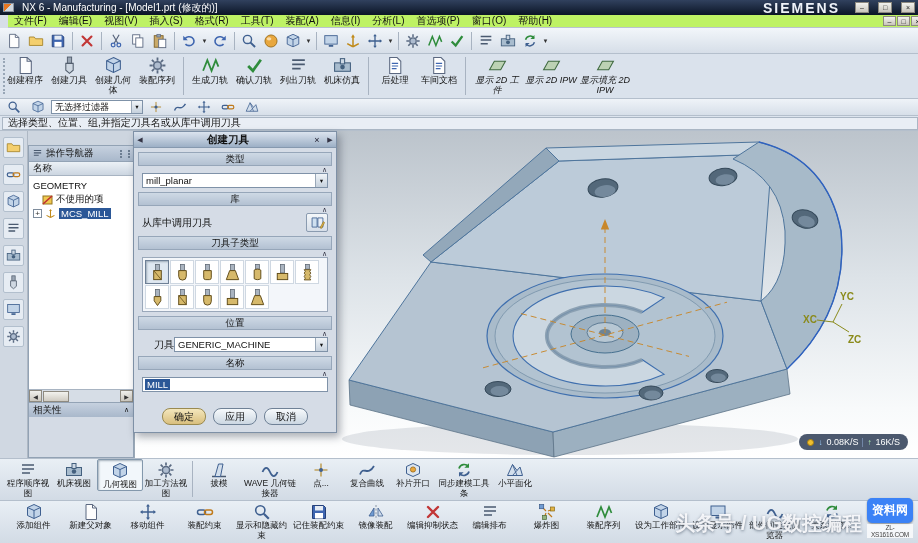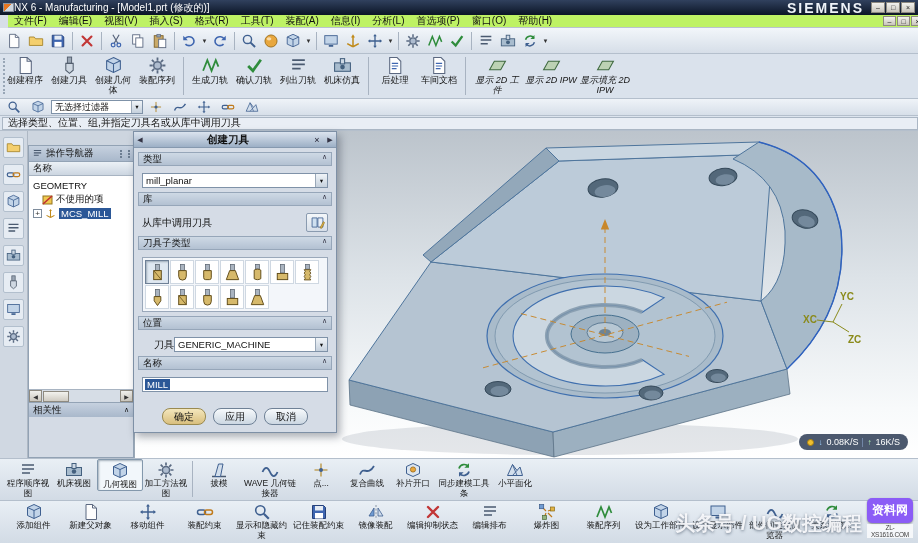--- a/index.html
+++ b/index.html
@@ -1,20 +1,20 @@
 <!DOCTYPE html>
 <html><head>
 <meta charset="utf-8">
 <style>
 *{margin:0;padding:0;box-sizing:border-box}
 body{font-family:"Liberation Sans","DejaVu Sans",sans-serif;background:#777;}
 #app{position:relative;width:918px;height:543px;background:#d7dee7;overflow:hidden;font-size:11px;color:#111;}
 
 
-.titlebar{position:absolute;left:0;top:0;width:100%;height:15px;background:linear-gradient(180deg,#31415e,#0b1526);color:#fff;display:flex;align-items:center;font-size:10px;padding:0 3px;gap:0;}
+.titlebar{position:absolute;left:0;top:0;width:100%;height:15px;background:linear-gradient(180deg,#31415e,#0b1526);color:#fff;display:flex;align-items:center;font-size:10px;padding:0 3px;gap:8px;}
 .appicon{width:11px;height:9px;background:linear-gradient(135deg,#e87722 45%,#cfd6de 45%);border:1px solid #8b94a2;flex:0 0 auto;}
 .titlebar .title{white-space:nowrap;overflow:hidden;}
 .titlebar .brand{margin-left:auto;font-weight:bold;letter-spacing:2px;font-size:14px;color:#eef2f8;margin-right:6px;}
 .wb{width:14px;height:11px;background:linear-gradient(#f2f2ee,#c9c5bc);border:1px solid #8e8a80;font-size:7px;display:inline-flex;align-items:center;justify-content:center;color:#222;margin-left:1px;}
 
 
 .menubar{position:absolute;left:8px;top:15px;width:100%;height:13px;background:#bef264;border-bottom:1px solid #b9c2cf;display:flex;align-items:center;font-size:10px;}
 .mi{padding:0 6px;white-space:nowrap;}
 .mwb{margin-left:auto;display:flex;padding-right:2px;}
 .mwb .wb{height:10px;width:13px;}
@@ -79,21 +79,21 @@
 .rel-head{height:15px;background:linear-gradient(#c6d1df,#a9b8cb);font-size:9.5px;display:flex;align-items:center;padding:0 4px;border-top:1px solid #93a3b5;}
 .rel-head .chev{margin-left:auto;font-size:7px;}
 .rel-body{height:40px;background:#d4dbe5;}
 
 
 .dialog{position:absolute;left:133px;top:0;width:204px;height:302px;background:#d5dce6;border:1px solid #7e90a6;box-shadow:3px 4px 8px rgba(20,30,45,.35);display:flex;flex-direction:column;font-size:10px;}
 .dlg-title{height:16px;background:linear-gradient(#dbe3ee,#9db0c6);display:flex;align-items:center;border-bottom:1px solid #8699af;font-size:10.5px;}
 .dlg-title .arr{width:12px;text-align:center;font-size:7px;color:#334;}
 .dlg-title .ttl{flex:1;text-align:center;font-weight:bold;}
 .dlg-title .cls{width:14px;text-align:center;font-size:9px;color:#223;}
-.dlg-sec{height:14px;margin:4px 4px 4px;background:linear-gradient(#ced9e5,#b3c1d2);border:1px solid #96a6b9;display:flex;padding:0 4px;font-size:9.5px;}
+.dlg-sec{height:14px;margin:4px 4px 4px;background:linear-gradient(#ced9e5,#b3c1d2);border:1px solid #96a6b9;display:flex;align-items:center;padding:0 4px;font-size:9.5px;flex-direction:column;}
 .dlg-sec .chev{margin-left:auto;font-size:7px;color:#334;}
 .dlg-row{margin:3px 8px 0;display:flex;align-items:center;}
 .dcombo{flex:1;height:15px;background:#fff;border:1px solid #7f92a8;display:flex;align-items:center;font-size:9.5px;padding-left:3px;}
 .dcombo .val{white-space:nowrap;overflow:hidden;}
 .dcombo .ca{margin-left:auto;width:12px;height:13px;background:linear-gradient(#f0f4f8,#c6d1dd);border-left:1px solid #9aa8b8;display:flex;align-items:center;justify-content:center;font-size:5.5px;flex:0 0 auto;}
 .libbtn{margin-left:auto;width:22px;height:19px;background:linear-gradient(#f4f7fa,#d6dee8);border:1px solid #8a9bb0;border-radius:2px;display:flex;align-items:center;justify-content:center;}
 .libbtn svg{width:15px;height:15px;}
 .subgrid{margin:3px 8px 0;background:#f3f6fa;border:1px solid #9aa8ba;padding:2px;display:flex;flex-wrap:wrap;gap:1px;}
 .scell{width:24px;height:24px;background:#fff;border:1px solid #cfd8e2;display:flex;align-items: center;justify-content:center;}
 .scell svg{width:19px;height:19px;}
@@ -111,21 +111,21 @@
 .b2{top:500px;height:43px;}
 .bb{width:46px;padding-top:2px;display:flex;flex-direction:column;align-items:center;font-size:8.5px;line-height:1.12;text-align:center;color:#151515;flex:0 0 auto;}
 .b2 .bb{width:57px;}
 .bb .ic,.bb .ic svg{width:18px;height:18px;}
 .bb.pressed{background:#f2f7fb;border:1px solid #8398ac;border-radius:2px;box-shadow:inset 1px 1px 2px rgba(70,90,110,.45);}
 .bsep{width:1px;height:36px;background:#a8b3c1;margin:2px 3px 0;flex:0 0 auto;}
 
 
 .wm-text{position:absolute;right:56px;bottom:6px;font-size:20px;font-weight:bold;color:rgba(252,252,254,.9);text-shadow:0 1px 3px rgba(95,108,125,.85);z-index:60;white-space:nowrap;}
 .wm-badge{position:absolute;right:5px;bottom:5px;width:46px;text-align:center;z-index:60;}
-.wm-badge .box{background:#8b5cf6;color:#fff;border-radius:5px;font-size:12px;font-weight:bold;padding:4px 1px;box-shadow:0 1px 2px rgba(0,0,0,.4);}
+.wm-badge .box{background:#3b82f6;color:#fff;border-radius:5px;font-size:12px;font-weight:bold;padding:4px 1px;box-shadow:0 1px 2px rgba(0,0,0,.4);}
 .wm-badge .sub{font-size:6.5px;color:#444;background:rgba(255,255,255,.75);margin-top:1px;letter-spacing:-0.2px;}
 
 text.axlbl{font:bold 10px "Liberation Sans",sans-serif;fill:#8a8a1a;}
 </style>
 </head>
 <body>
 
 <svg width="0" height="0" style="position:absolute">
 <defs>
 <symbol id="s-doc" viewBox="0 0 18 18">

